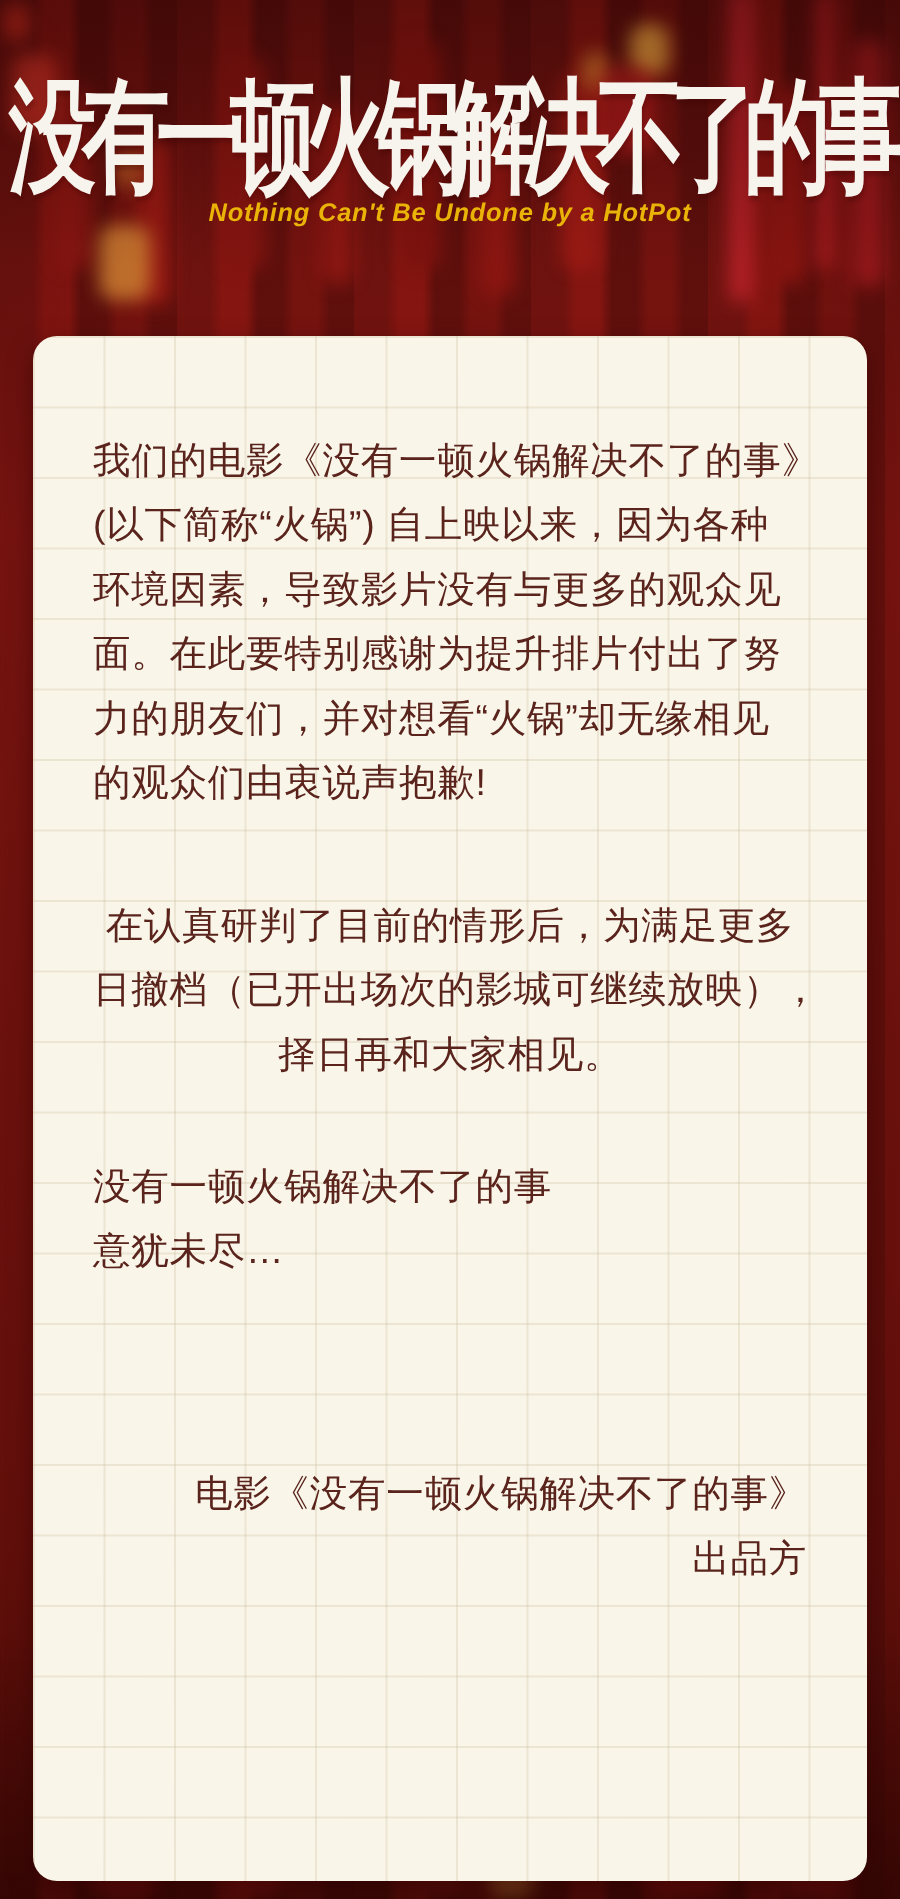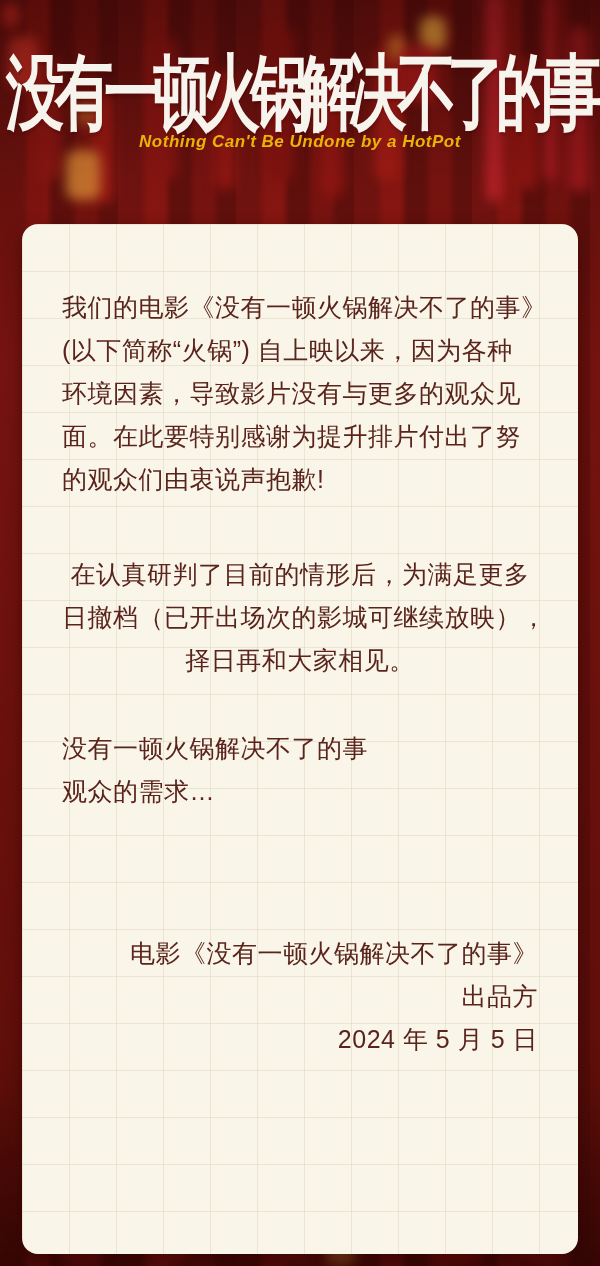--- a/index.html
+++ b/index.html
@@ -130,34 +130,34 @@
   </header>
   <div class="title-en">Nothing Can't Be Undone by a HotPot</div>
 
   <main class="card">
 
     <section class="para p1">
       <div class="line">我们的电影《没有一顿火锅解决不了的事》</div>
       <div class="line">(以下简称“火锅”) 自上映以来，因为各种</div>
       <div class="line">环境因素，导致影片没有与更多的观众见</div>
       <div class="line">面。在此要特别感谢为提升排片付出了努</div>
+      <div class="line">力的朋友们，并对想看“火锅”却无缘相见</div>
       <div class="line">的观众们由衷说声抱歉!</div>
     </section>
 
     <section class="para p2">
       <div class="line">在认真研判了目前的情形后，为满足更多</div>
       <div class="line">日撤档（已开出场次的影城可继续放映），</div>
       <div class="line">择日再和大家相见。</div>
     </section>
 
     <section class="para p3">
       <div class="line">没有一顿火锅解决不了的事</div>
-      <div class="line">观众的需求…</div>
+      <div class="line">意犹未尽…</div>
     </section>
 
     <section class="para sig">
       <div class="line">电影《没有一顿火锅解决不了的事》</div>
       <div class="line">出品方</div>
-      <div class="line">2024 年 5 月 5 日</div>
     </section>
 
   </main>
 </div>
 
 </body></html>

